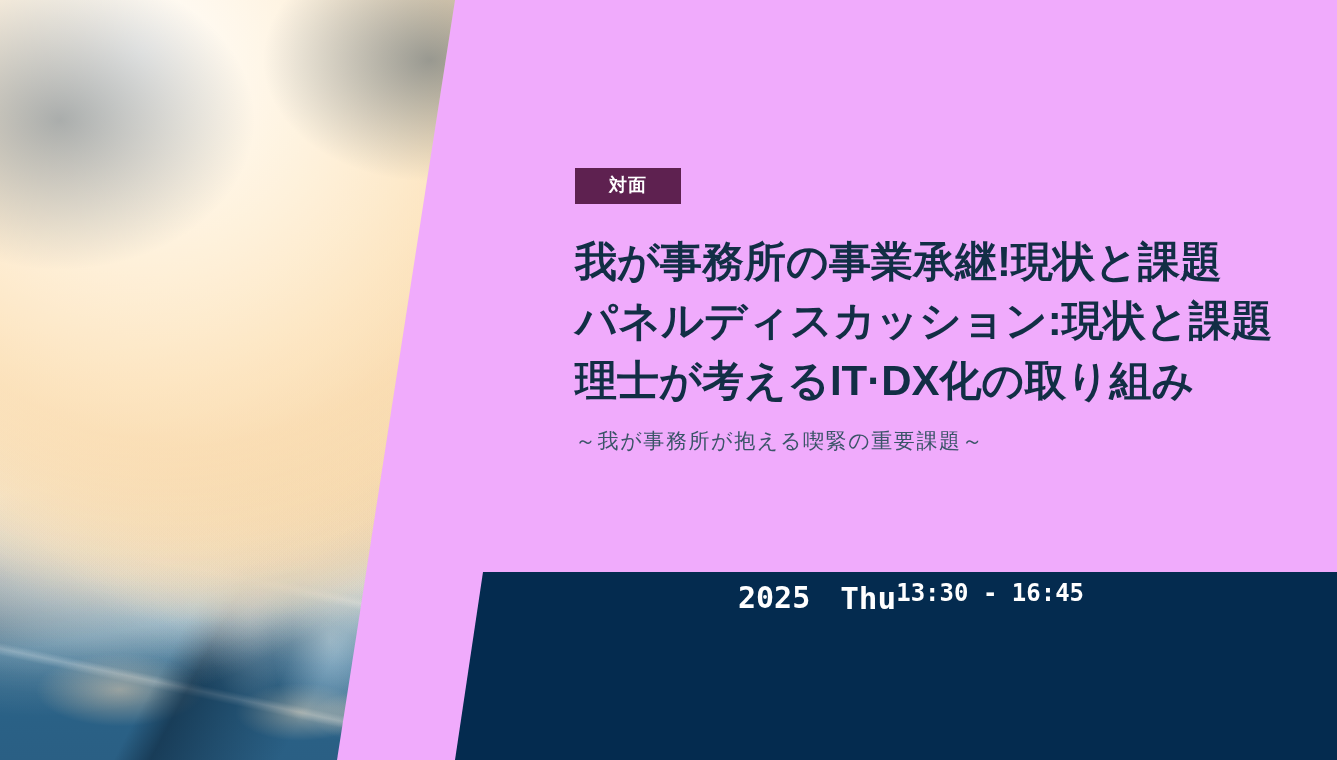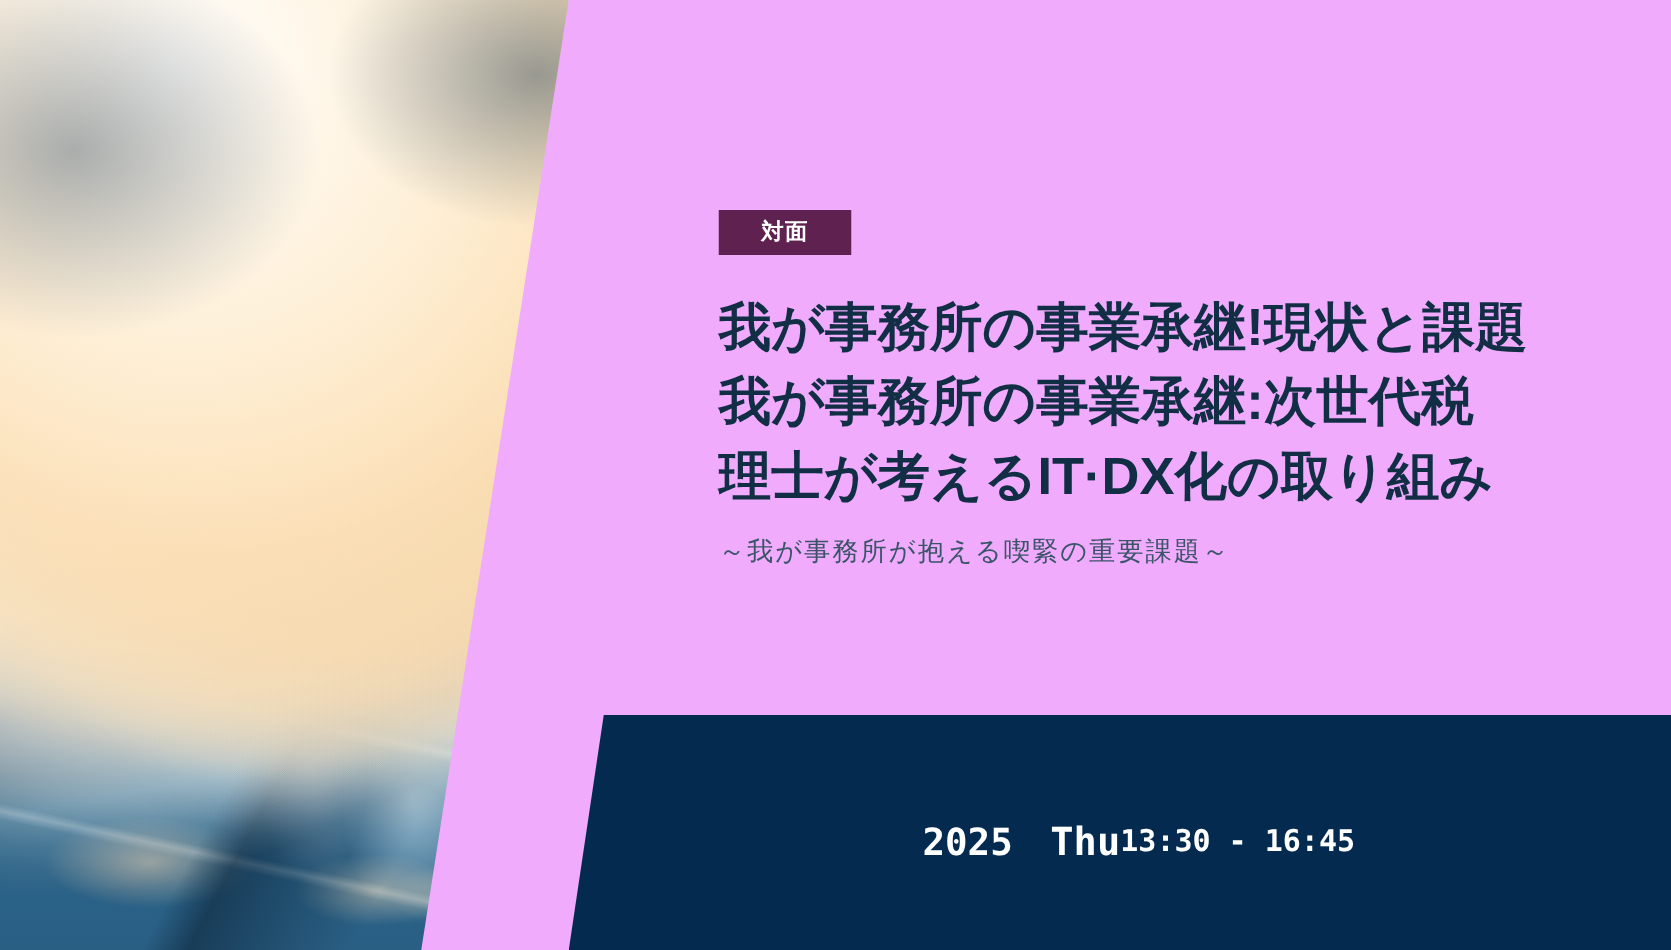--- a/index.html
+++ b/index.html
@@ -128,21 +128,20 @@
     background: #042b4f;
     -webkit-clip-path: polygon(28px 0, 882px 0, 882px 188px, 0 188px);
     clip-path: polygon(28px 0, 882px 0, 882px 188px, 0 188px);
   }
   .date-row {
     position: absolute;
     left: 0; top: 0;
     width: 100%;
     height: 100%;
     display: flex;
-    align-items: center;
     justify-content: center;
     padding-left: 30px;
     box-sizing: border-box;
     color: #ffffff;
     font-family: "DejaVu Sans Mono", "Liberation Mono", monospace;
     white-space: nowrap;
   }
   .d-year {
     font-size: 30px;
     font-weight: 700;
@@ -227,21 +226,21 @@
     <div class="photo-blur-veil"></div>
   </div>
 
   <div class="content">
 
     <div class="badge">対面</div>
 
 
     <div class="title">
       <span class="title-line">我が事務所の事業承継!現状と課題</span>
-      <span class="title-line">我が事務所の事業承継:次世代税</span>
+      <span class="title-line">パネルディスカッション:現状と課題</span>
       <span class="title-line">理士が考えるIT·DX化の取り組み</span>
     </div>
 
     <div class="subtitle">～我が事務所が抱える喫緊の重要課題～</div>
   </div>
 
   <div class="date-bar">
     <div class="date-row">
       <span class="d-year">2025</span>
       <span class="d-dow">Thu</span>

